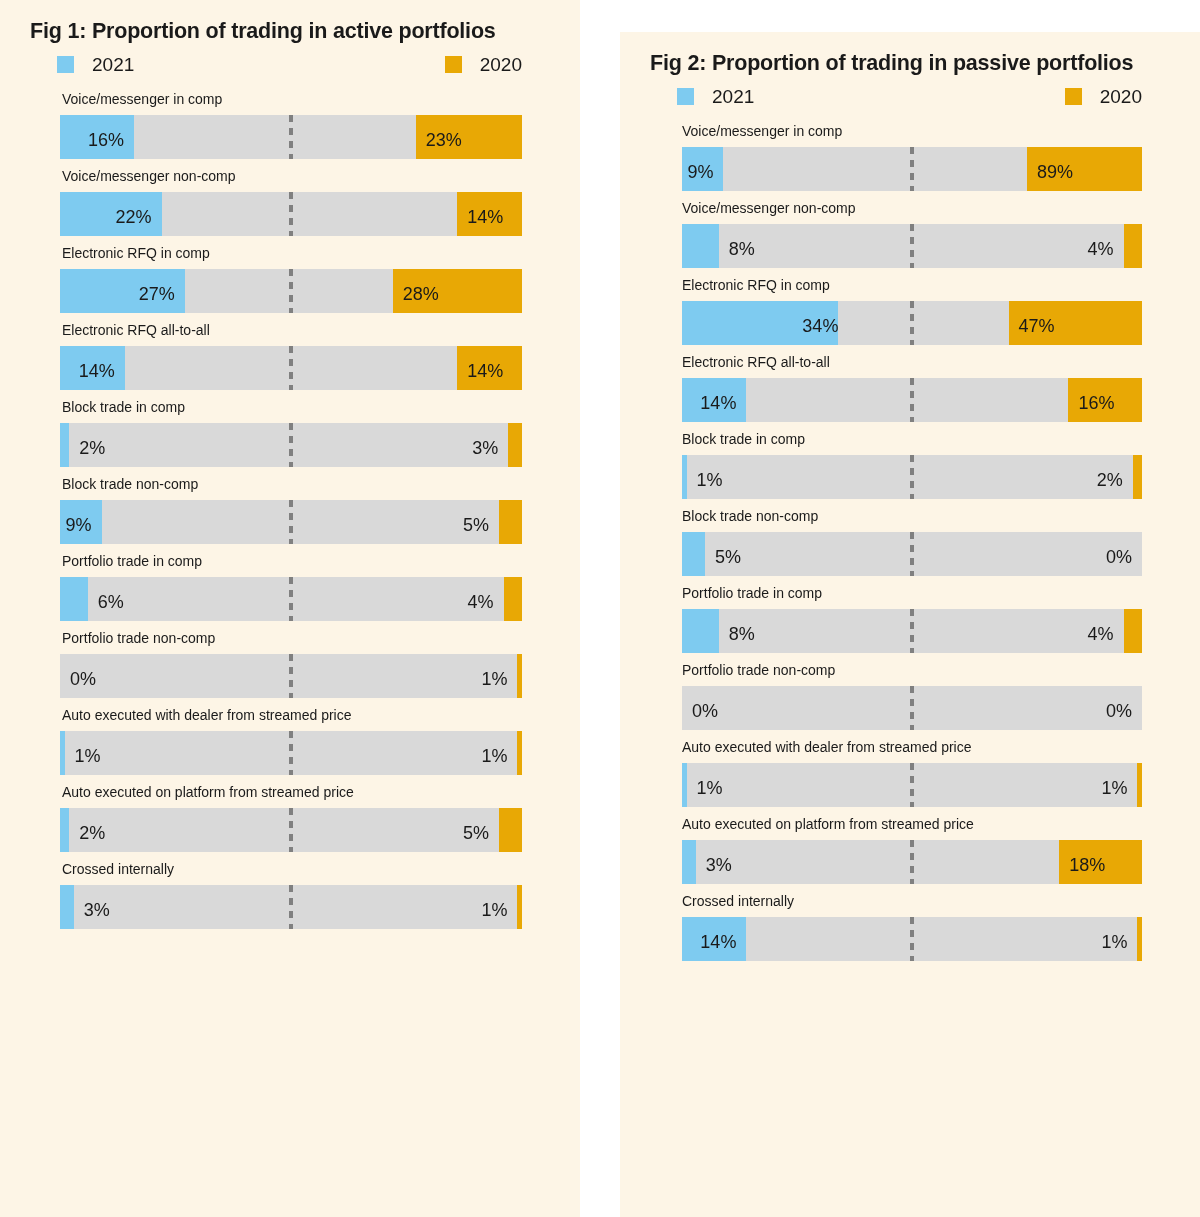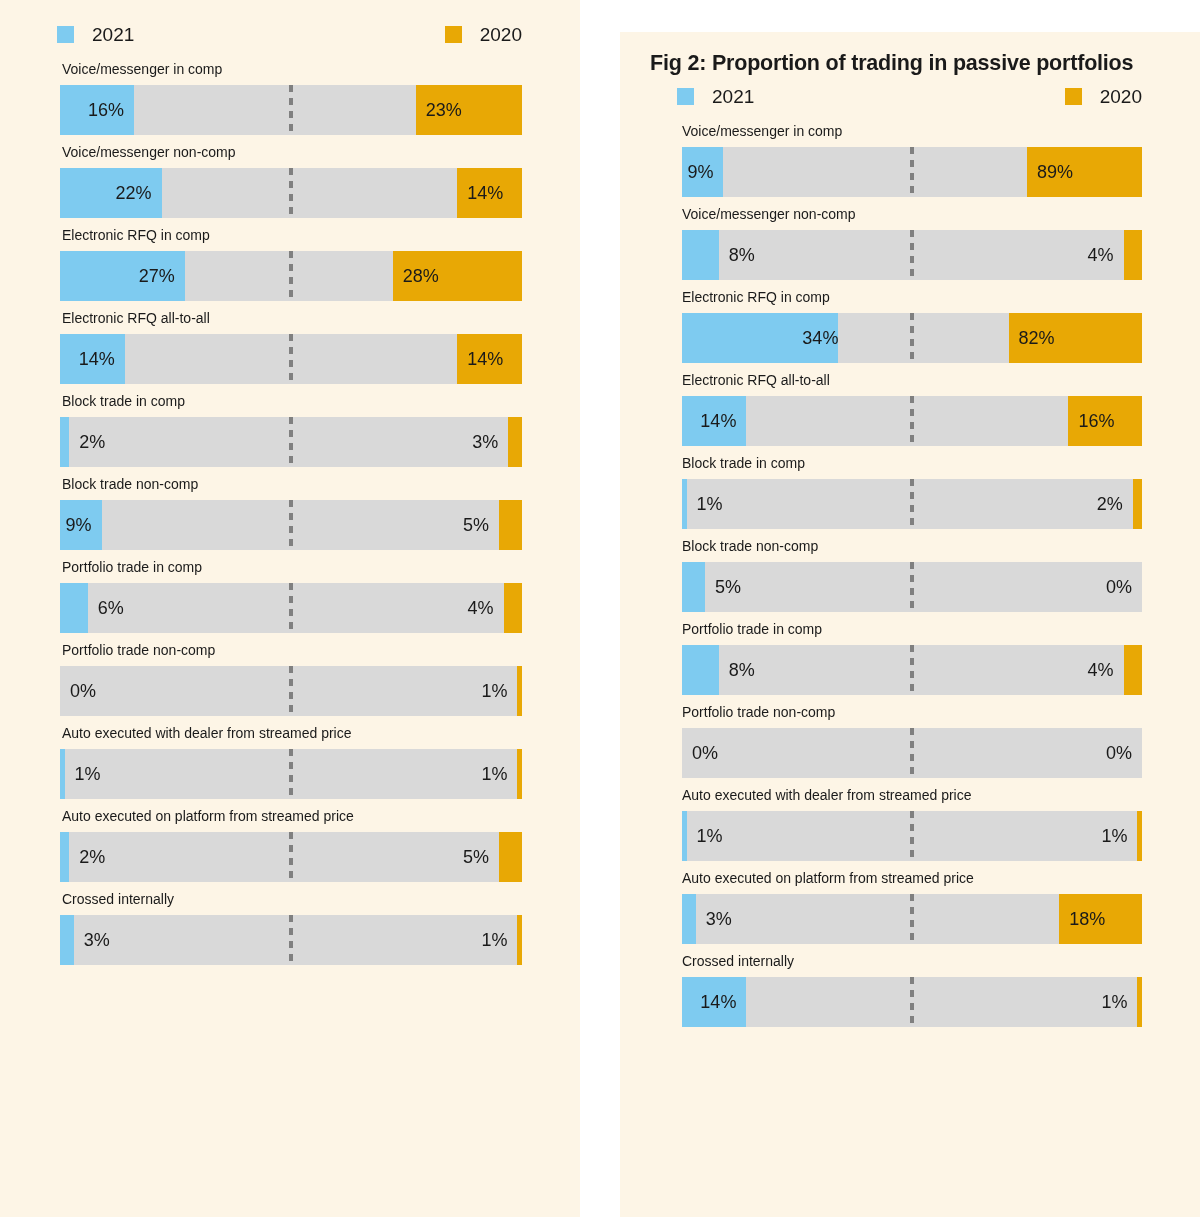--- a/index.html
+++ b/index.html
@@ -78,21 +78,21 @@
     color: #1a1a1a;
     line-height: 22px;
     padding: 6px 0 5px 0;
     white-space: nowrap;
   }
   .panel.left  .row-label { padding-left: 62px; }
   .panel.right .row-label { padding-left: 62px; }
 
   .track {
     position: relative;
-    height: 50px;
+    height: 44px;
     background: #d9d9d9;
     box-sizing: border-box;
   }
   .panel.left .track  { margin-left: 60px; margin-right: 58px; }
   .panel.right .track { margin-left: 62px; margin-right: 58px; }
 
   .bar-2021 {
     position: absolute;
     left: 0; top: 0; bottom: 0;
     background: #7ecbf0;
@@ -127,20 +127,21 @@
   }
   .val-2021 { left: 10px; }
   .val-2020 { right: 10px; }
 </style>
 </head>
 <body>
 
 <div class="canvas">
 
   <div class="panel left">
+    <div class="fig-title">Fig 1: Proportion of trading in active portfolios</div>
     <div class="legend">
       <div class="legend-item first">
         <span class="swatch sw-2021"></span>
         <span class="legend-label">2021</span>
       </div>
       <div class="legend-item second">
         <span class="swatch sw-2020"></span>
         <span class="legend-label">2020</span>
       </div>
     </div>
@@ -290,21 +291,21 @@
             <div class="val val-2020" style="right: calc(4% + 10px);">4%</div>
           </div>
         </div>
         <div class="row">
           <div class="row-label">Electronic RFQ in comp</div>
           <div class="track">
             <div class="bar-2021" style="width: 34%;"></div>
             <div class="bar-2020" style="width: 29%;"></div>
             <div class="mid-dash"></div>
             <div class="val val-2021" style="left: auto; right: auto; width: 34%; text-align: right; box-sizing: border-box;">34%</div>
-            <div class="val val-2020" style="right: auto; left: 71%; margin-right: 0px; padding-left: 10px;">82%</div>
+            <div class="val val-2020" style="right: auto; left: 71%; margin-right: 0px; padding-left: 10px;">47%</div>
           </div>
         </div>
         <div class="row">
           <div class="row-label">Electronic RFQ all-to-all</div>
           <div class="track">
             <div class="bar-2021" style="width: 14%;"></div>
             <div class="bar-2020" style="width: 16%;"></div>
             <div class="mid-dash"></div>
             <div class="val val-2021" style="left: auto; right: auto; width: 14%; text-align: right; padding-right: 10px; box-sizing: border-box;">14%</div>
             <div class="val val-2020" style="right: auto; left: 84%; margin-right: 0px; padding-left: 10px;">16%</div>

